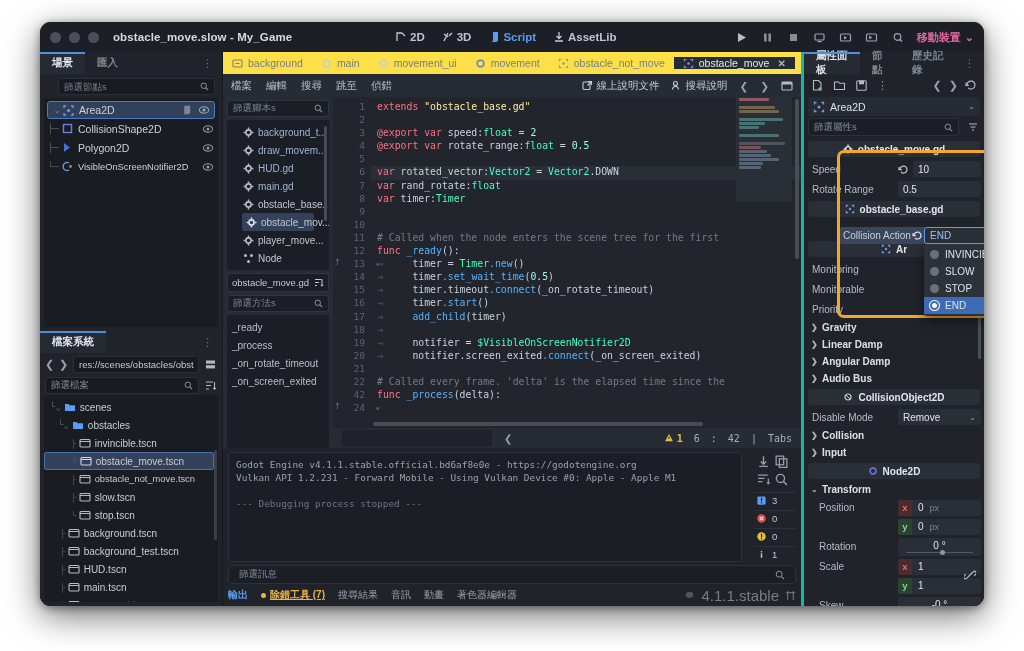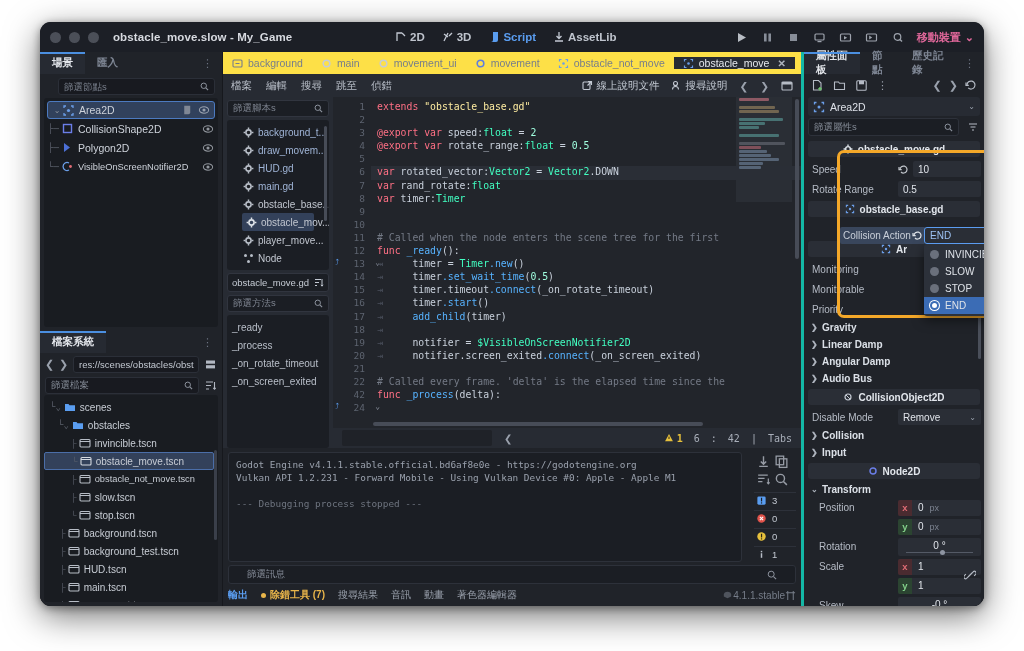--- a/index.html
+++ b/index.html
@@ -191,27 +191,27 @@
     padding:5px 7px; font-family:"DejaVu Sans Mono",monospace; font-size:9.4px;
     color:#9aa1ad; line-height:13px; overflow:hidden;
   }
   .out-console .dim { color:#6e747f;}
   .out-side { width:42px; flex:0 0 42px; display:flex; flex-direction:column; gap:2px;}
   .os-icons { display:flex; flex-wrap:wrap; gap:3px; padding:2px 0 3px 2px;}
   .os-ico { width:15px; height:15px; opacity:.8;}
   .os-count { height:17px; display:flex; align-items:center; gap:5px; padding-left:2px; font-size:9.5px; color:#c3c9d2; border-top:1px solid #2d313a;}
   .out-filter {
     height:19px; margin-top:3px; background:#1b1e24; border:1px solid #2d313a; border-radius:3px;
-    display:flex; align-items:center; padding:0 18px; color:#858c98; font-size:9.5px;
+    display:flex; align-items:center; padding:0 10px; color:#858c98; font-size:9.5px;
   }
   .bottom-tabs { height:22px; display:flex; align-items:center; gap:13px; font-size:10px; color:#9aa1ad;}
   .bt.active { color:#5a9df0; font-weight:bold;}
-  .bt.debug { color:#e8b54a; font-weight:bold; display:flex; align-items:center; gap:4px;}
+  .bt.debug { color:#e8b54a; font-weight:bold; display:flex; align-items:center; gap:4px;text-decoration:underline;}
   .bt.debug:before{ content:''; width:5px; height:5px; border-radius:50%; background:#e8b54a; display:inline-block;}
-  .bottom-tabs .right { margin-left:auto; display:flex; align-items:center; color:#767d89; font-size:10px;}
+  .bottom-tabs .right { margin-left:auto; display:flex; align-items:center; gap:6px; color:#767d89; font-size:15px;}
 
   
   .right-dock { width:183px; flex:0 0 183px; background:#202329; display:flex; flex-direction:column; border-left:3px solid #14b8a6;}
   .insp-toolbar { height:22px; display:flex; align-items:center; gap:9px; padding:0 7px;}
   .insp-toolbar .right { margin-left:auto; display:flex; align-items:center; gap:7px; color:#9aa1ad; font-size:11px;}
   .insp-node {
     height:19px; margin:1px 4px 2px 4px; background:#272b33; border-radius:3px;
     display:flex; align-items:center; padding:0 5px; gap:5px; font-size:10.5px; color:#dde1e8;
   }
   .insp-node .caret { margin-left:auto; color:#9aa1ad; font-size:8px;}

